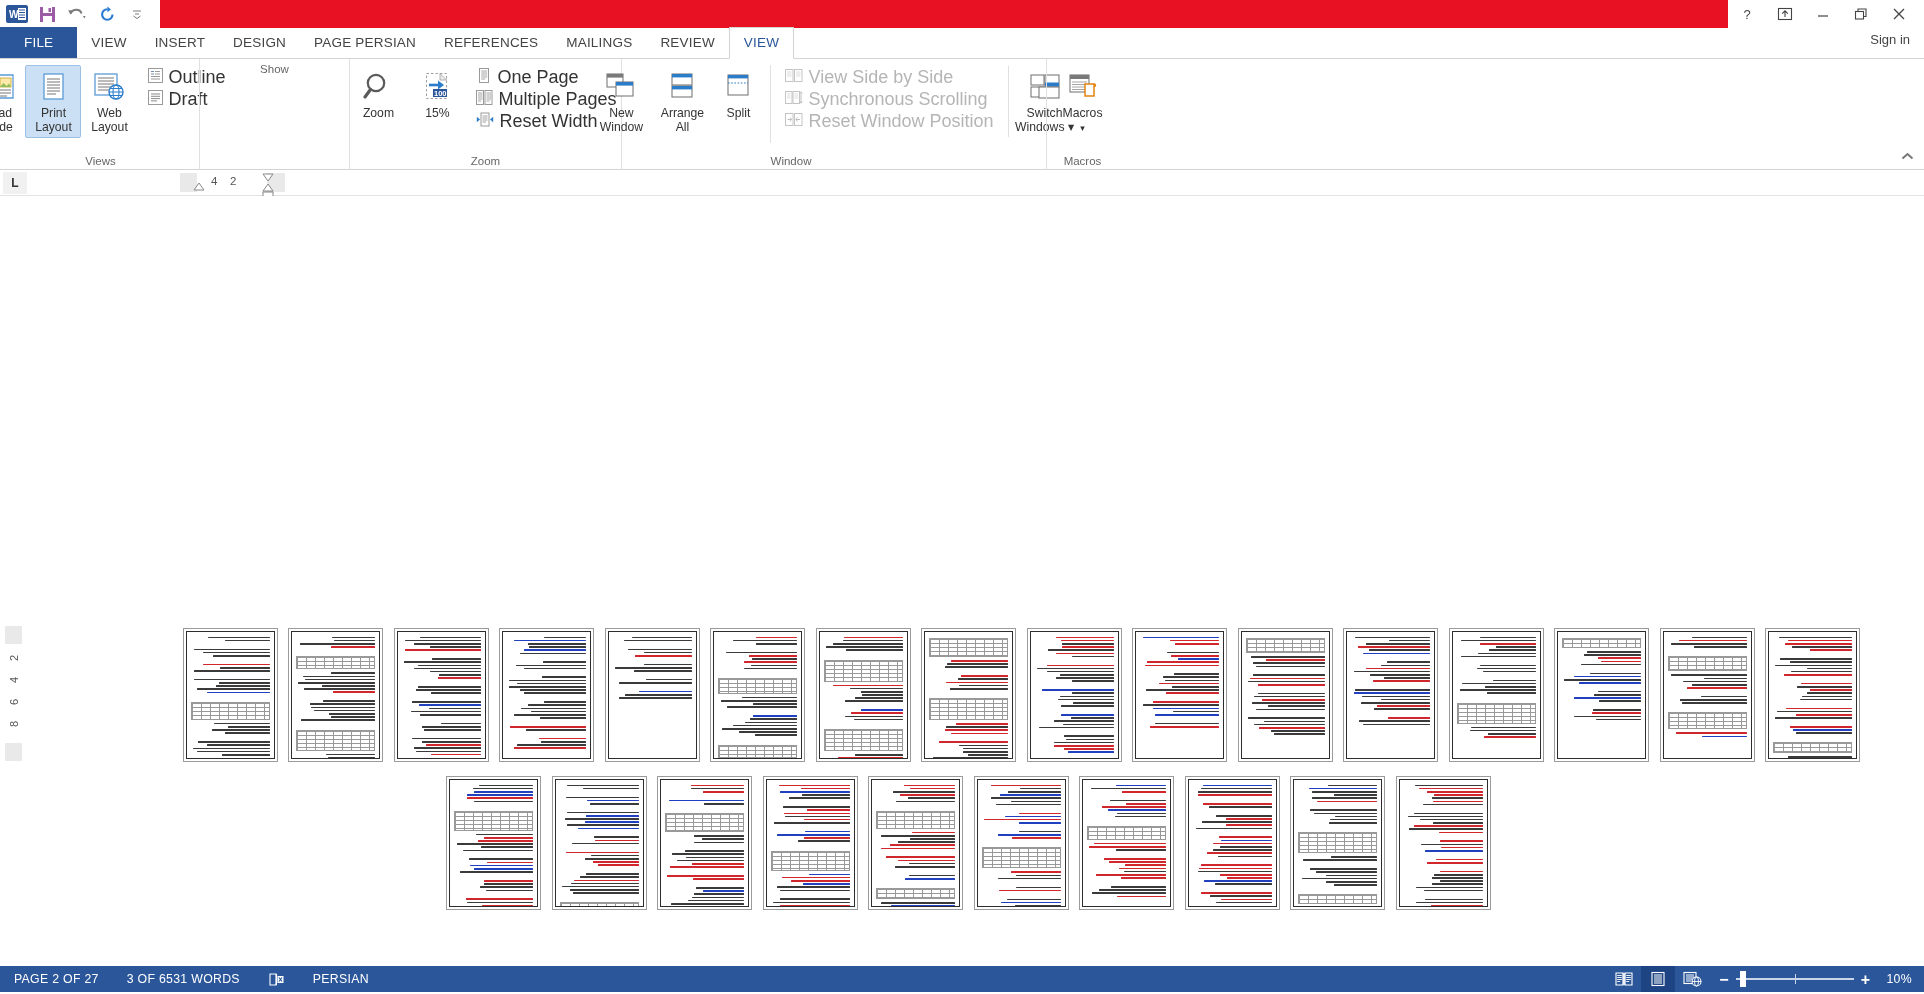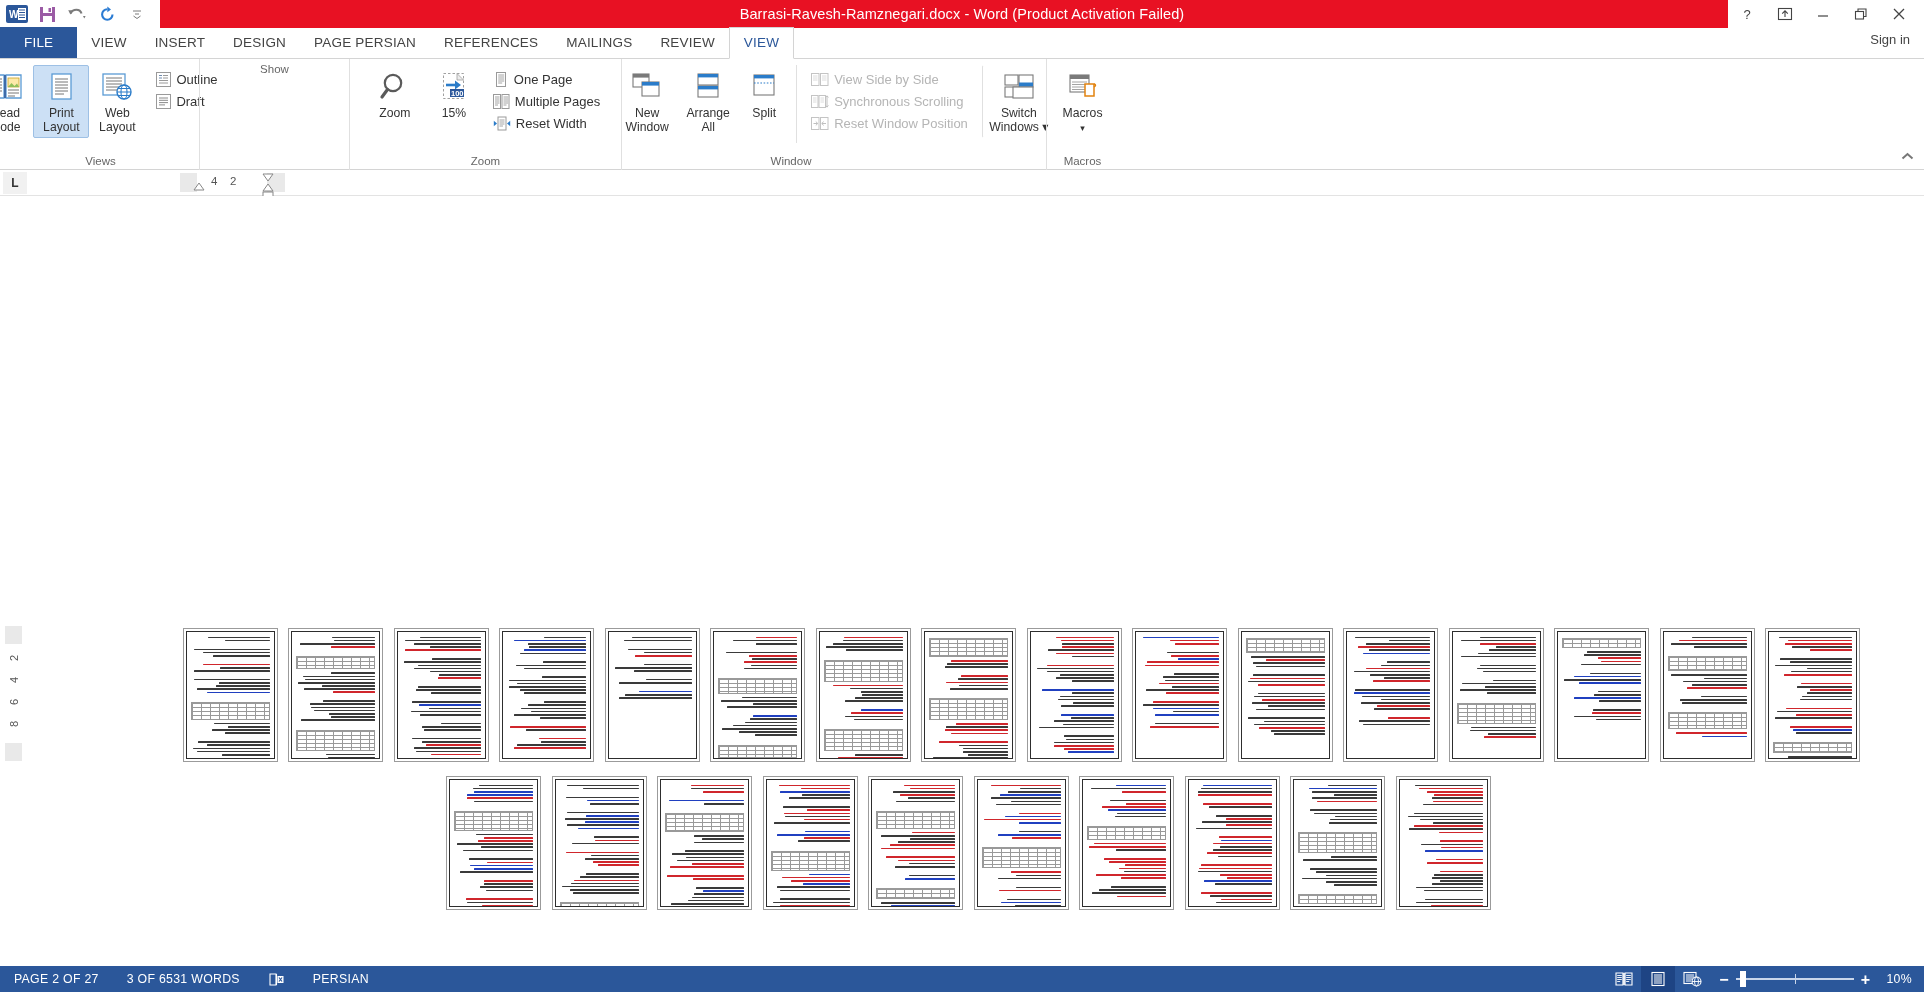--- a/index.html
+++ b/index.html
@@ -100,24 +100,24 @@
   .bigbtn {
     width:56px; display:flex; flex-direction:column; align-items:center;
     padding:3px 2px; cursor:pointer; border:1px solid transparent; border-radius:2px;
   }
   .bigbtn.sel { background:#CCE0F5; border-color:#9DC0E5; }
   .bigbtn .lbl { font-size:12.2px; color:#333; text-align:center; line-height:13.5px; margin-top:2px;}
   .bigicon { height:36px; display:flex; align-items:center; justify-content:center; }
 
   .smallcol { display:flex; flex-direction:column; justify-content:flex-start; padding-top:1px; }
   .smallbtn {
-    display:flex; align-items:flex-end; gap:5px;
+    display:flex; align-items:flex-start; gap:5px;
     height:22px; padding:0 5px; cursor:pointer;
     border:1px solid transparent; border-radius:2px;
-    font-size:13px; color:#333; white-space:nowrap;
+    font-size:18px; color:#333; white-space:nowrap;
   }
   .smallbtn.disabled { color:#B5B5B5; cursor:default; }
   .chk {
     width:13px; height:13px; border:1px solid #8A8A8A; background:#fff;
     display:inline-block; position:relative; flex:0 0 auto;
   }
   .chk.on:after{
     content:""; position:absolute; left:3px; top:0px; width:4px; height:8px;
     border:solid #333; border-width:0 1.6px 1.6px 0; transform:rotate(42deg);
   }
@@ -270,21 +270,20 @@
           <path d="M13.5 8.5 A5.2 5.2 0 1 1 8.3 3.3" stroke="#2A7BD3" stroke-width="2.1" fill="none"></path>
           <path d="M8.3 0.4 L12.0 3.4 L8.3 6.2 Z" fill="#2A7BD3"></path>
         </svg>
     </div>
     <div class="qat-btn">
       <svg width="12" height="12" viewBox="0 0 12 12">
           <path d="M2 3 h8 M4 6 h4 M2.5 8 L6 10.5 L9.5 8" stroke="#7B7B7B" stroke-width="1" fill="none"></path>
         </svg>
     </div>
   </div>
-  <div class="title-text">Barrasi-Ravesh-Ramznegari.docx  -  Word (Product Activation Failed)</div>
   <div class="titlebar-right-pad"></div>
   <div class="win-controls">
     <div class="wc">
       <svg width="15" height="15" viewBox="0 0 15 15">
           <text x="3.5" y="12" font-size="13" font-family="Liberation Sans" fill="#444">?</text>
         </svg>
     </div>
     <div class="wc">
       <svg width="16" height="16" viewBox="0 0 16 16">
           <rect x="1.5" y="2.5" width="13" height="11" fill="none" stroke="#444" stroke-width="1.1"></rect>

